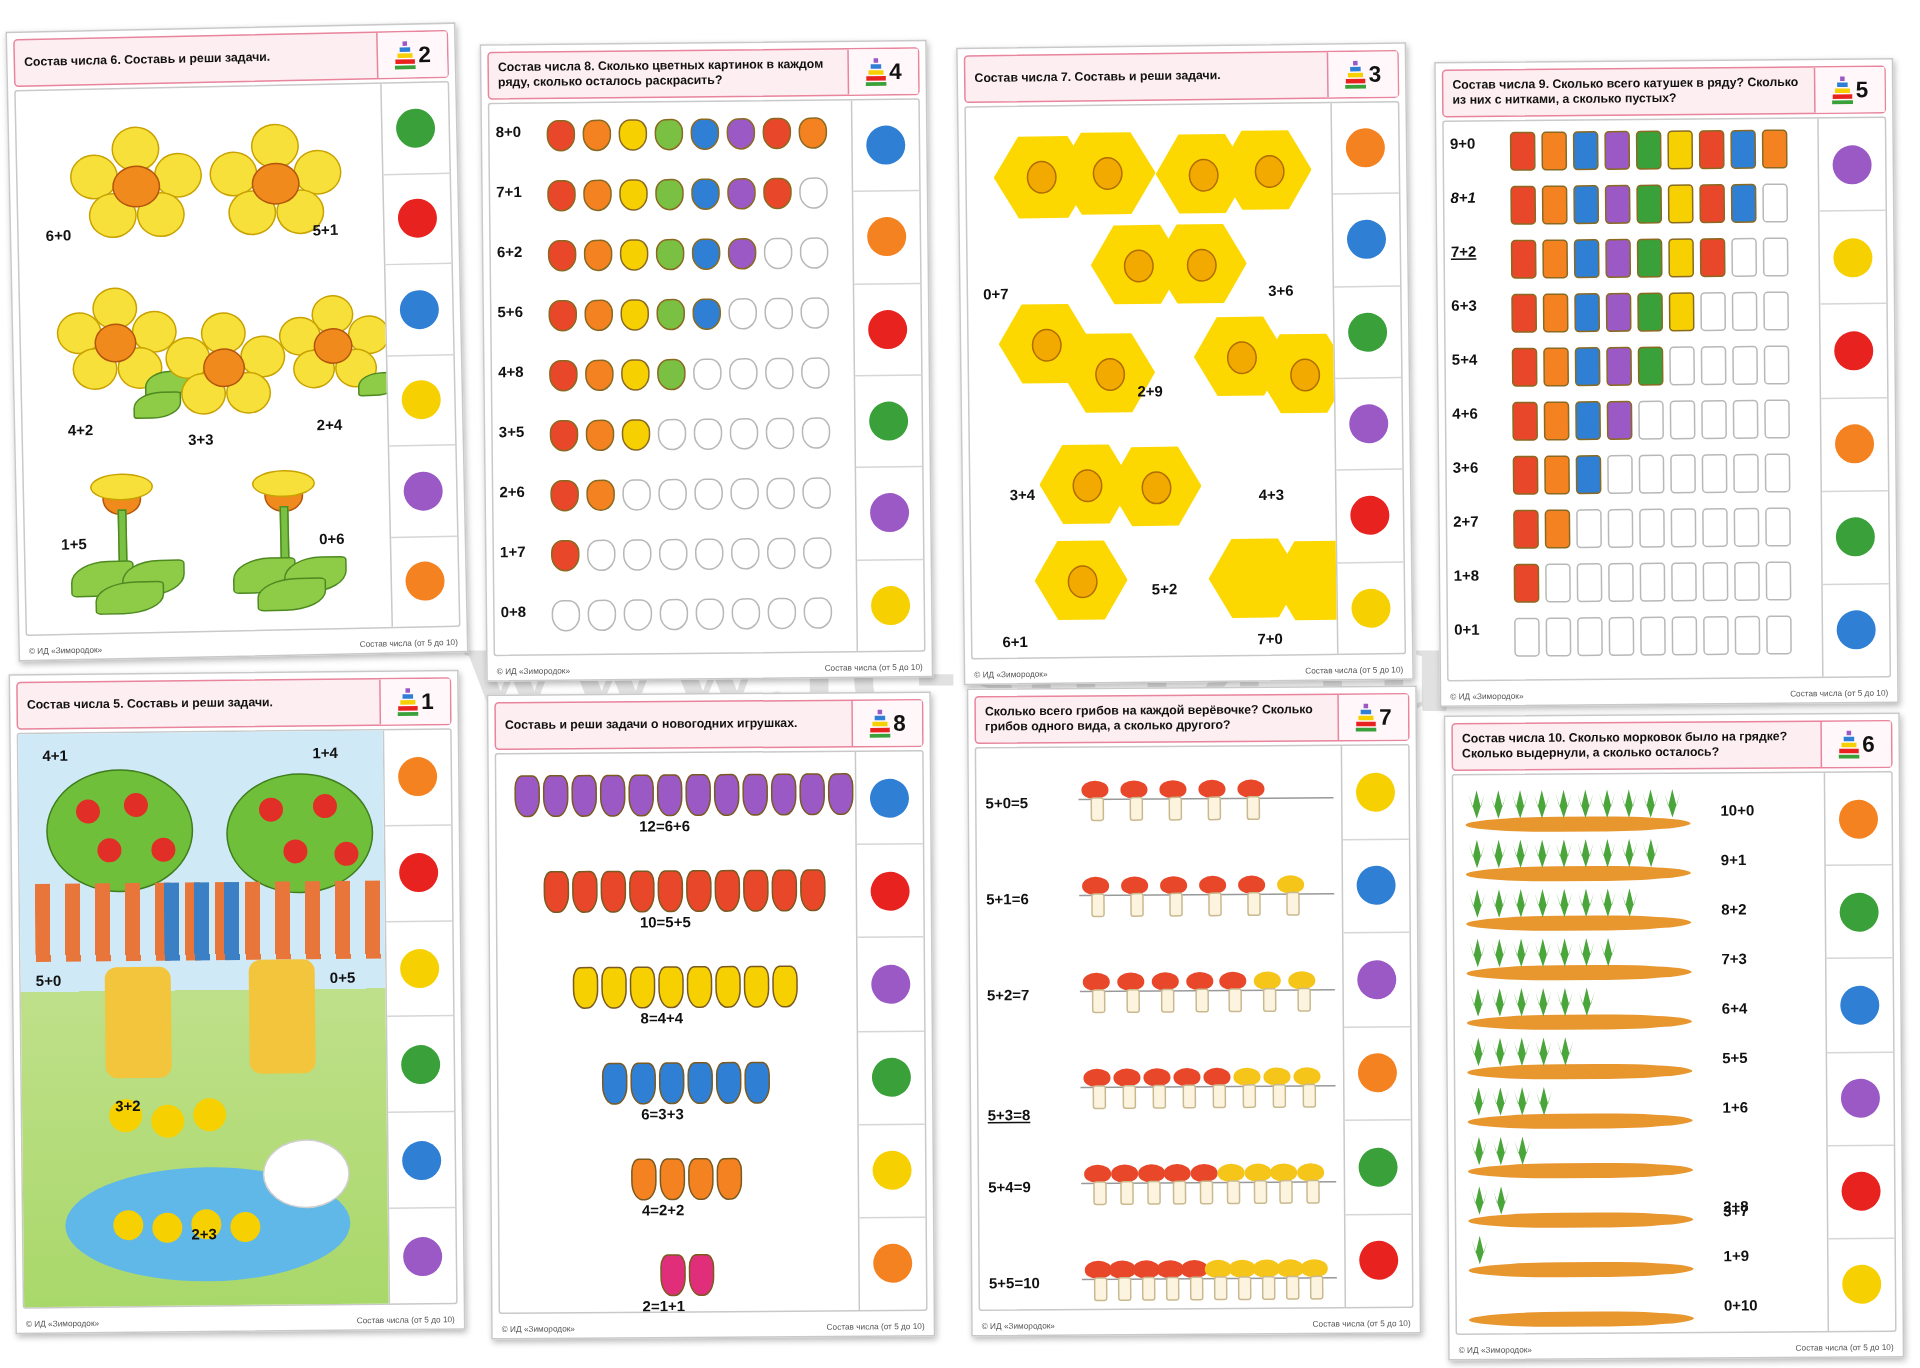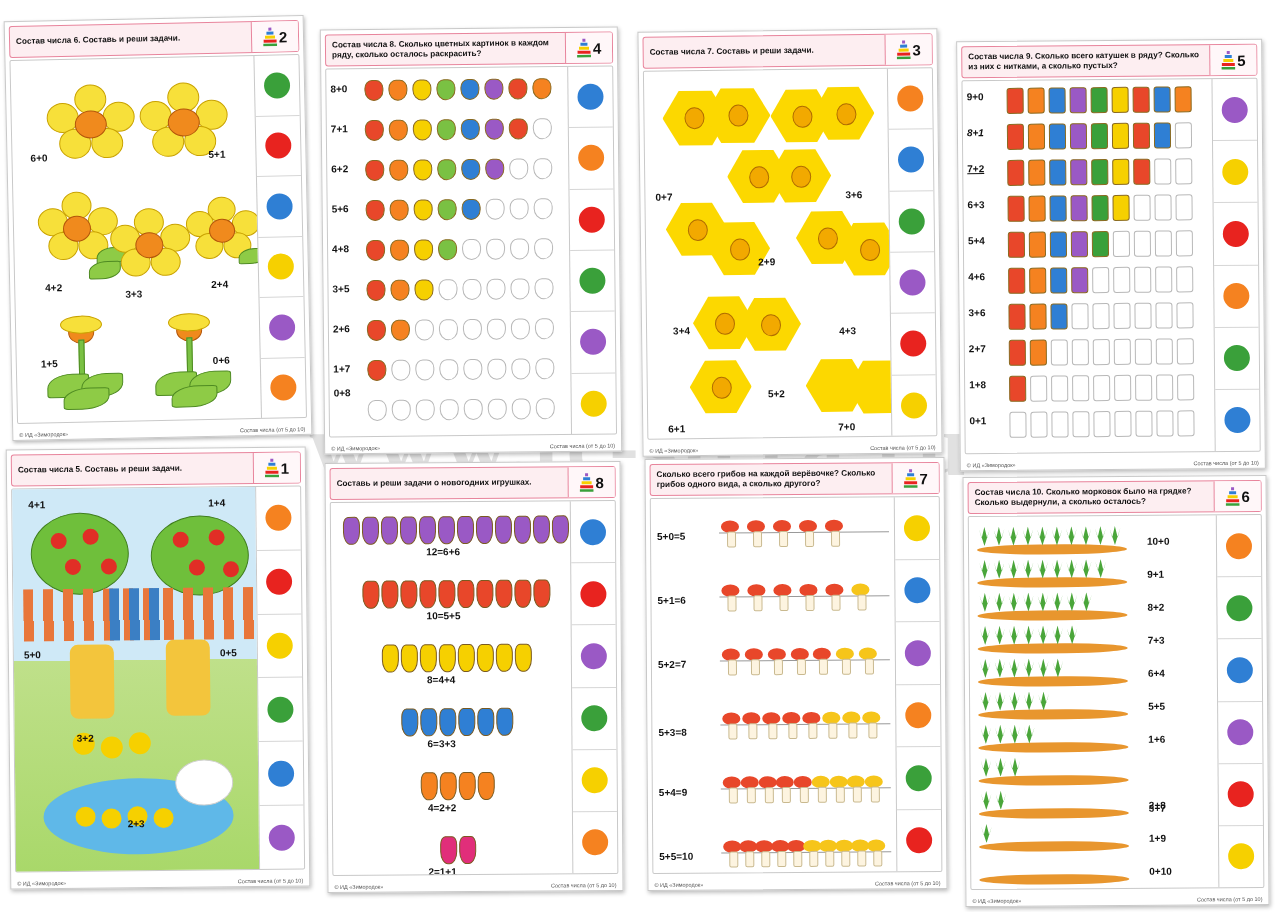--- a/index.html
+++ b/index.html
@@ -299,21 +299,21 @@
           <div style="position: absolute; left: 206px; top: 251px; width: 17px; height: 19px; background: rgb(255, 255, 255); border: 1px solid rgb(184, 184, 184); border-radius: 40% 40% 50% 50%;"></div>
           <div class="eq" style="left: 4px; top: 294px;">1+7</div>
           <div style="position: absolute; left: 38px; top: 291px; width: 17px; height: 19px; background: rgb(232, 71, 42); border: 1px solid rgb(138, 106, 32); border-radius: 40% 40% 50% 50%;"></div>
           <div style="position: absolute; left: 62px; top: 291px; width: 17px; height: 19px; background: rgb(255, 255, 255); border: 1px solid rgb(184, 184, 184); border-radius: 40% 40% 50% 50%;"></div>
           <div style="position: absolute; left: 86px; top: 291px; width: 17px; height: 19px; background: rgb(255, 255, 255); border: 1px solid rgb(184, 184, 184); border-radius: 40% 40% 50% 50%;"></div>
           <div style="position: absolute; left: 110px; top: 291px; width: 17px; height: 19px; background: rgb(255, 255, 255); border: 1px solid rgb(184, 184, 184); border-radius: 40% 40% 50% 50%;"></div>
           <div style="position: absolute; left: 134px; top: 291px; width: 17px; height: 19px; background: rgb(255, 255, 255); border: 1px solid rgb(184, 184, 184); border-radius: 40% 40% 50% 50%;"></div>
           <div style="position: absolute; left: 158px; top: 291px; width: 17px; height: 19px; background: rgb(255, 255, 255); border: 1px solid rgb(184, 184, 184); border-radius: 40% 40% 50% 50%;"></div>
           <div style="position: absolute; left: 182px; top: 291px; width: 17px; height: 19px; background: rgb(255, 255, 255); border: 1px solid rgb(184, 184, 184); border-radius: 40% 40% 50% 50%;"></div>
           <div style="position: absolute; left: 206px; top: 291px; width: 17px; height: 19px; background: rgb(255, 255, 255); border: 1px solid rgb(184, 184, 184); border-radius: 40% 40% 50% 50%;"></div>
-          <div class="eq" style="left: 4px; top: 318px;">0+8</div>
+          <div class="eq" style="left: 4px; top: 334px;">0+8</div>
           <div style="position: absolute; left: 38px; top: 331px; width: 17px; height: 19px; background: rgb(255, 255, 255); border: 1px solid rgb(184, 184, 184); border-radius: 40% 40% 50% 50%;"></div>
           <div style="position: absolute; left: 62px; top: 331px; width: 17px; height: 19px; background: rgb(255, 255, 255); border: 1px solid rgb(184, 184, 184); border-radius: 40% 40% 50% 50%;"></div>
           <div style="position: absolute; left: 86px; top: 331px; width: 17px; height: 19px; background: rgb(255, 255, 255); border: 1px solid rgb(184, 184, 184); border-radius: 40% 40% 50% 50%;"></div>
           <div style="position: absolute; left: 110px; top: 331px; width: 17px; height: 19px; background: rgb(255, 255, 255); border: 1px solid rgb(184, 184, 184); border-radius: 40% 40% 50% 50%;"></div>
           <div style="position: absolute; left: 134px; top: 331px; width: 17px; height: 19px; background: rgb(255, 255, 255); border: 1px solid rgb(184, 184, 184); border-radius: 40% 40% 50% 50%;"></div>
           <div style="position: absolute; left: 158px; top: 331px; width: 17px; height: 19px; background: rgb(255, 255, 255); border: 1px solid rgb(184, 184, 184); border-radius: 40% 40% 50% 50%;"></div>
           <div style="position: absolute; left: 182px; top: 331px; width: 17px; height: 19px; background: rgb(255, 255, 255); border: 1px solid rgb(184, 184, 184); border-radius: 40% 40% 50% 50%;"></div>
           <div style="position: absolute; left: 206px; top: 331px; width: 17px; height: 19px; background: rgb(255, 255, 255); border: 1px solid rgb(184, 184, 184); border-radius: 40% 40% 50% 50%;"></div>
         </div>
     </div>
@@ -798,21 +798,21 @@
           <div class="mush-cap" style="left: 115.714px; top: 150px; width: 18px; height: 12px; background: rgb(232, 71, 42);"></div>
           <div class="mush-stem" style="left: 121.714px; top: 161px; width: 7px; height: 14px;"></div>
           <div class="mush-cap" style="left: 138.571px; top: 150px; width: 18px; height: 12px; background: rgb(232, 71, 42);"></div>
           <div class="mush-stem" style="left: 144.571px; top: 161px; width: 7px; height: 14px;"></div>
           <div class="mush-cap" style="left: 161.429px; top: 150px; width: 18px; height: 12px; background: rgb(232, 71, 42);"></div>
           <div class="mush-stem" style="left: 167.429px; top: 161px; width: 7px; height: 14px;"></div>
           <div class="mush-cap" style="left: 184.286px; top: 150px; width: 18px; height: 12px; background: rgb(246, 197, 26);"></div>
           <div class="mush-stem" style="left: 190.286px; top: 161px; width: 7px; height: 14px;"></div>
           <div class="mush-cap" style="left: 207.143px; top: 150px; width: 18px; height: 12px; background: rgb(246, 197, 26);"></div>
           <div class="mush-stem" style="left: 213.143px; top: 161px; width: 7px; height: 14px;"></div>
-          <div class="eq" style="left: 6px; top: 228px;">5+3=8</div>
+          <div class="eq" style="left: 6px; top: 240px; text-decoration: underline;">5+3=8</div>
           <div style="position: absolute; left: 68px; top: 226px; width: 170px; height: 1px; background: rgb(153, 153, 153);"></div>
           <div class="mush-cap" style="left: 70px; top: 214px; width: 18px; height: 12px; background: rgb(232, 71, 42);"></div>
           <div class="mush-stem" style="left: 76px; top: 225px; width: 7px; height: 14px;"></div>
           <div class="mush-cap" style="left: 90px; top: 214px; width: 18px; height: 12px; background: rgb(232, 71, 42);"></div>
           <div class="mush-stem" style="left: 96px; top: 225px; width: 7px; height: 14px;"></div>
           <div class="mush-cap" style="left: 110px; top: 214px; width: 18px; height: 12px; background: rgb(232, 71, 42);"></div>
           <div class="mush-stem" style="left: 116px; top: 225px; width: 7px; height: 14px;"></div>
           <div class="mush-cap" style="left: 130px; top: 214px; width: 18px; height: 12px; background: rgb(232, 71, 42);"></div>
           <div class="mush-stem" style="left: 136px; top: 225px; width: 7px; height: 14px;"></div>
           <div class="mush-cap" style="left: 150px; top: 214px; width: 18px; height: 12px; background: rgb(232, 71, 42);"></div>

